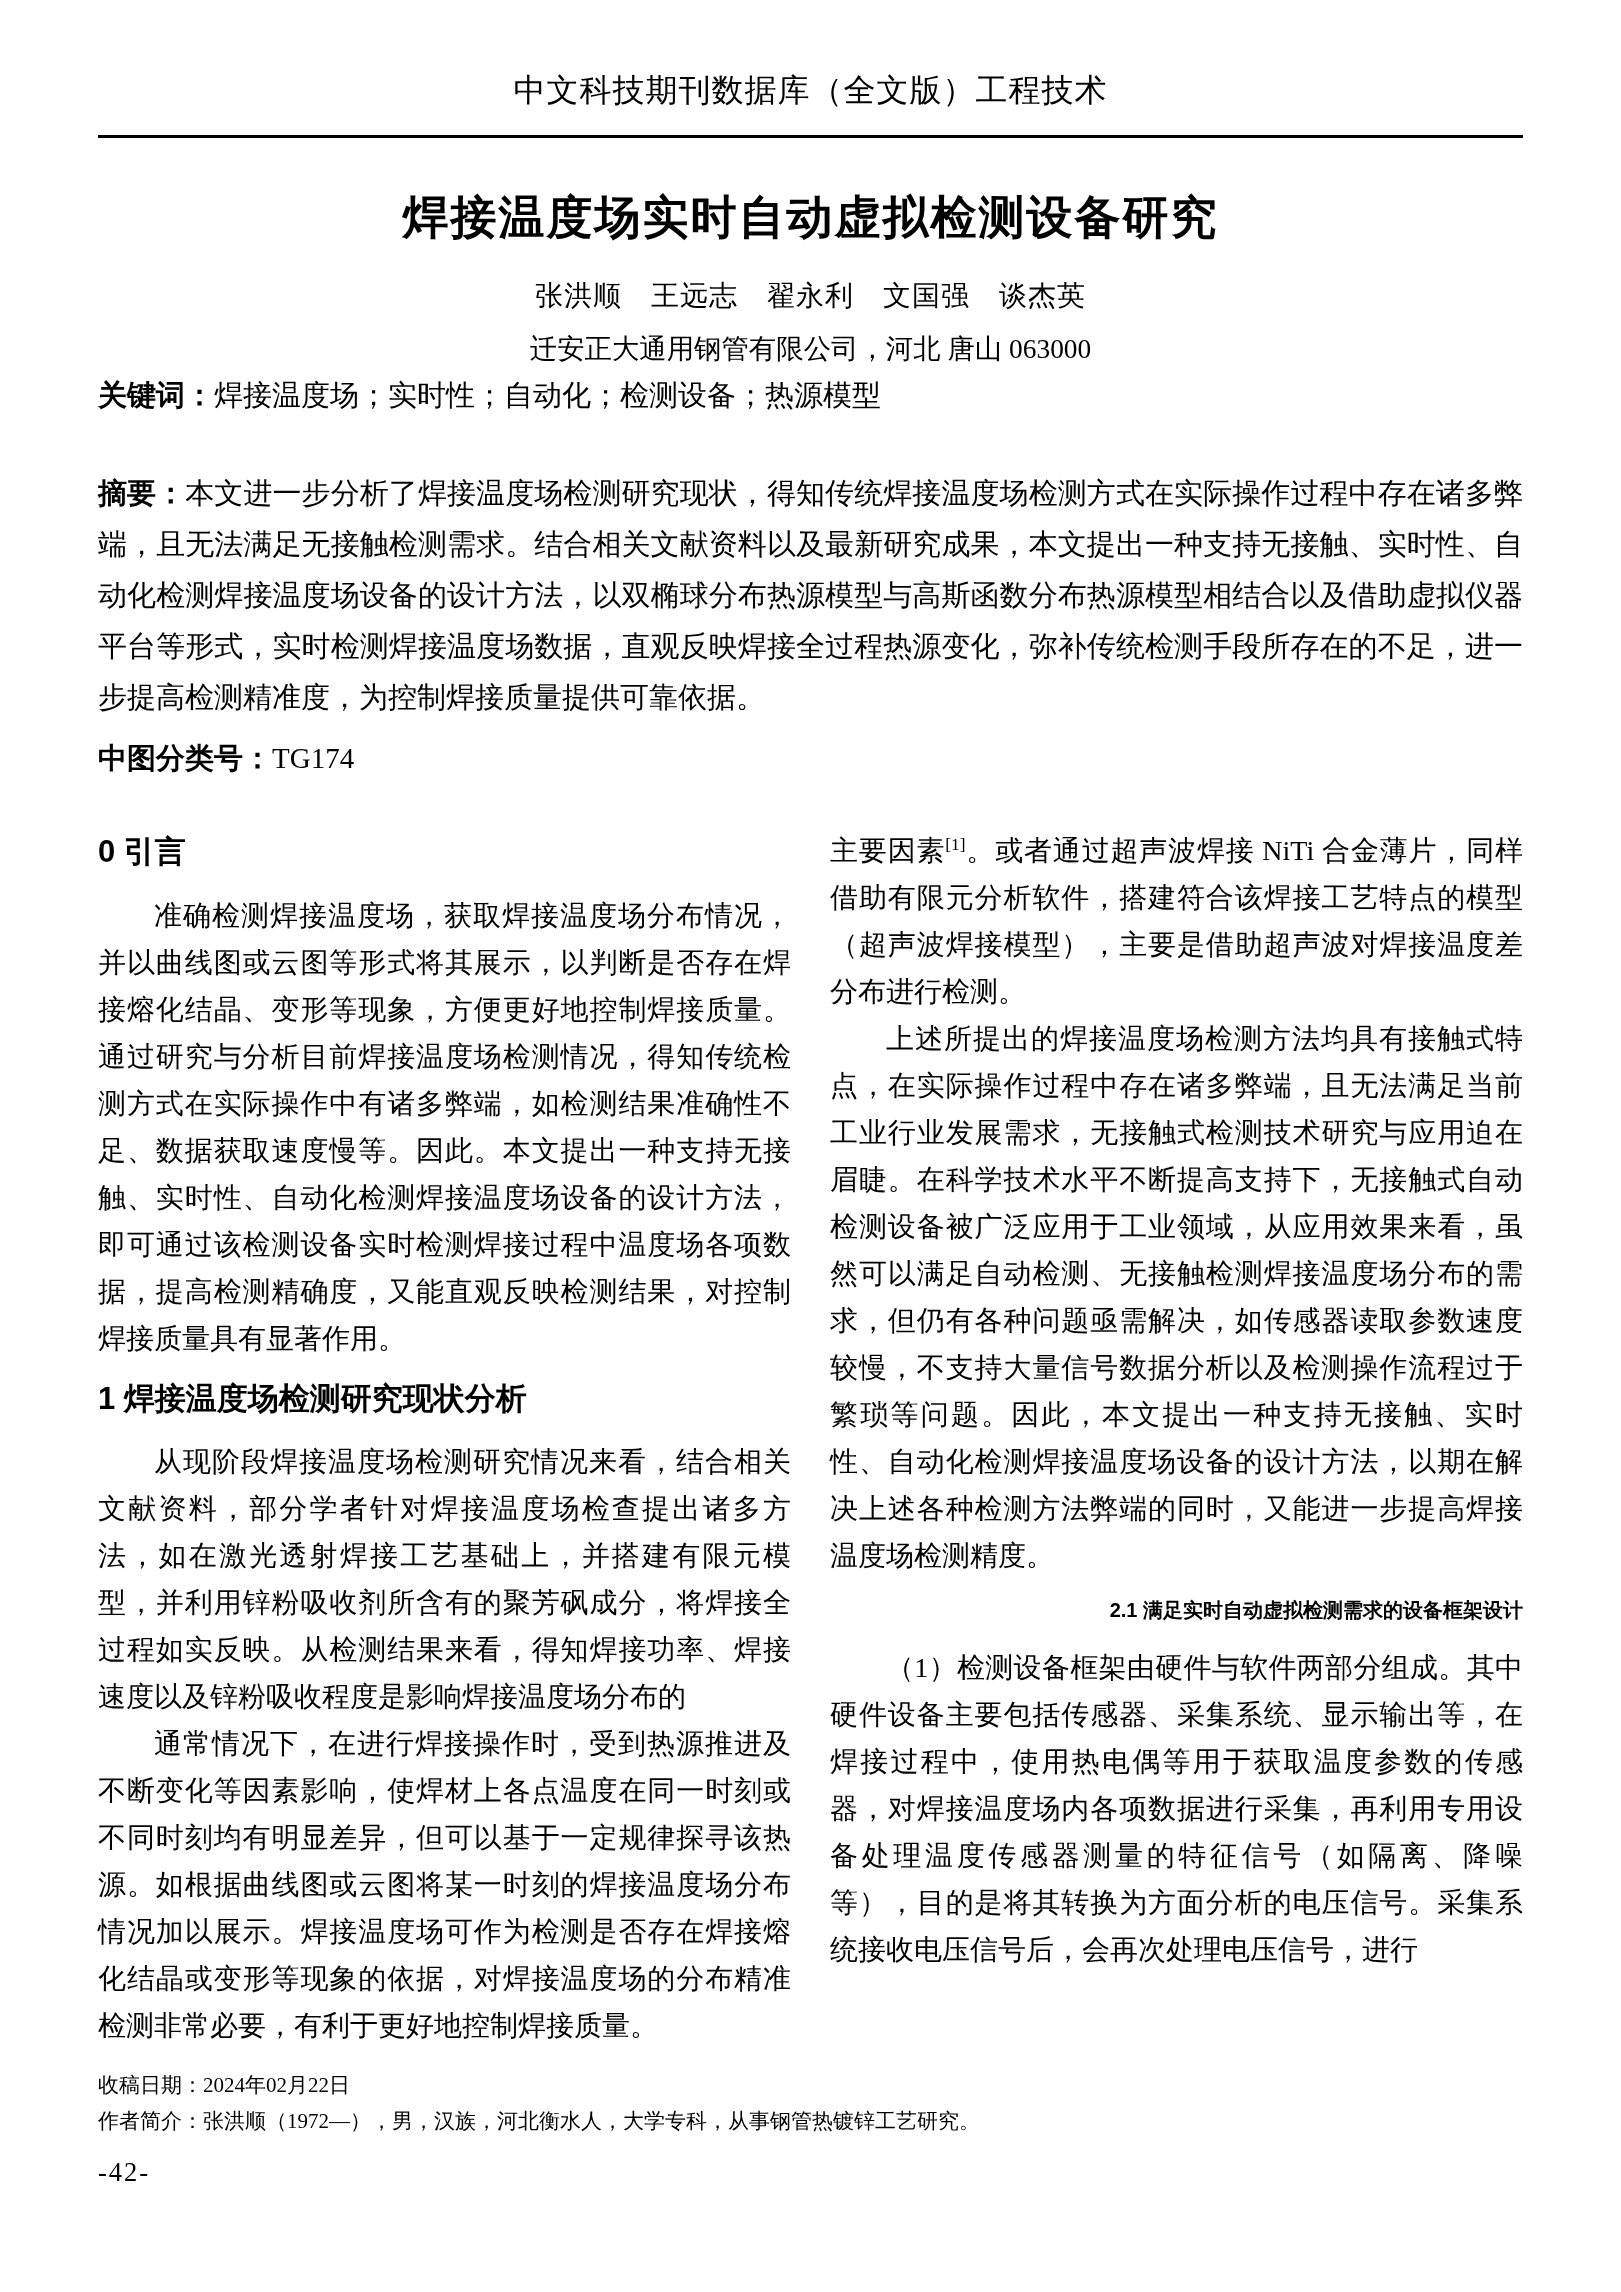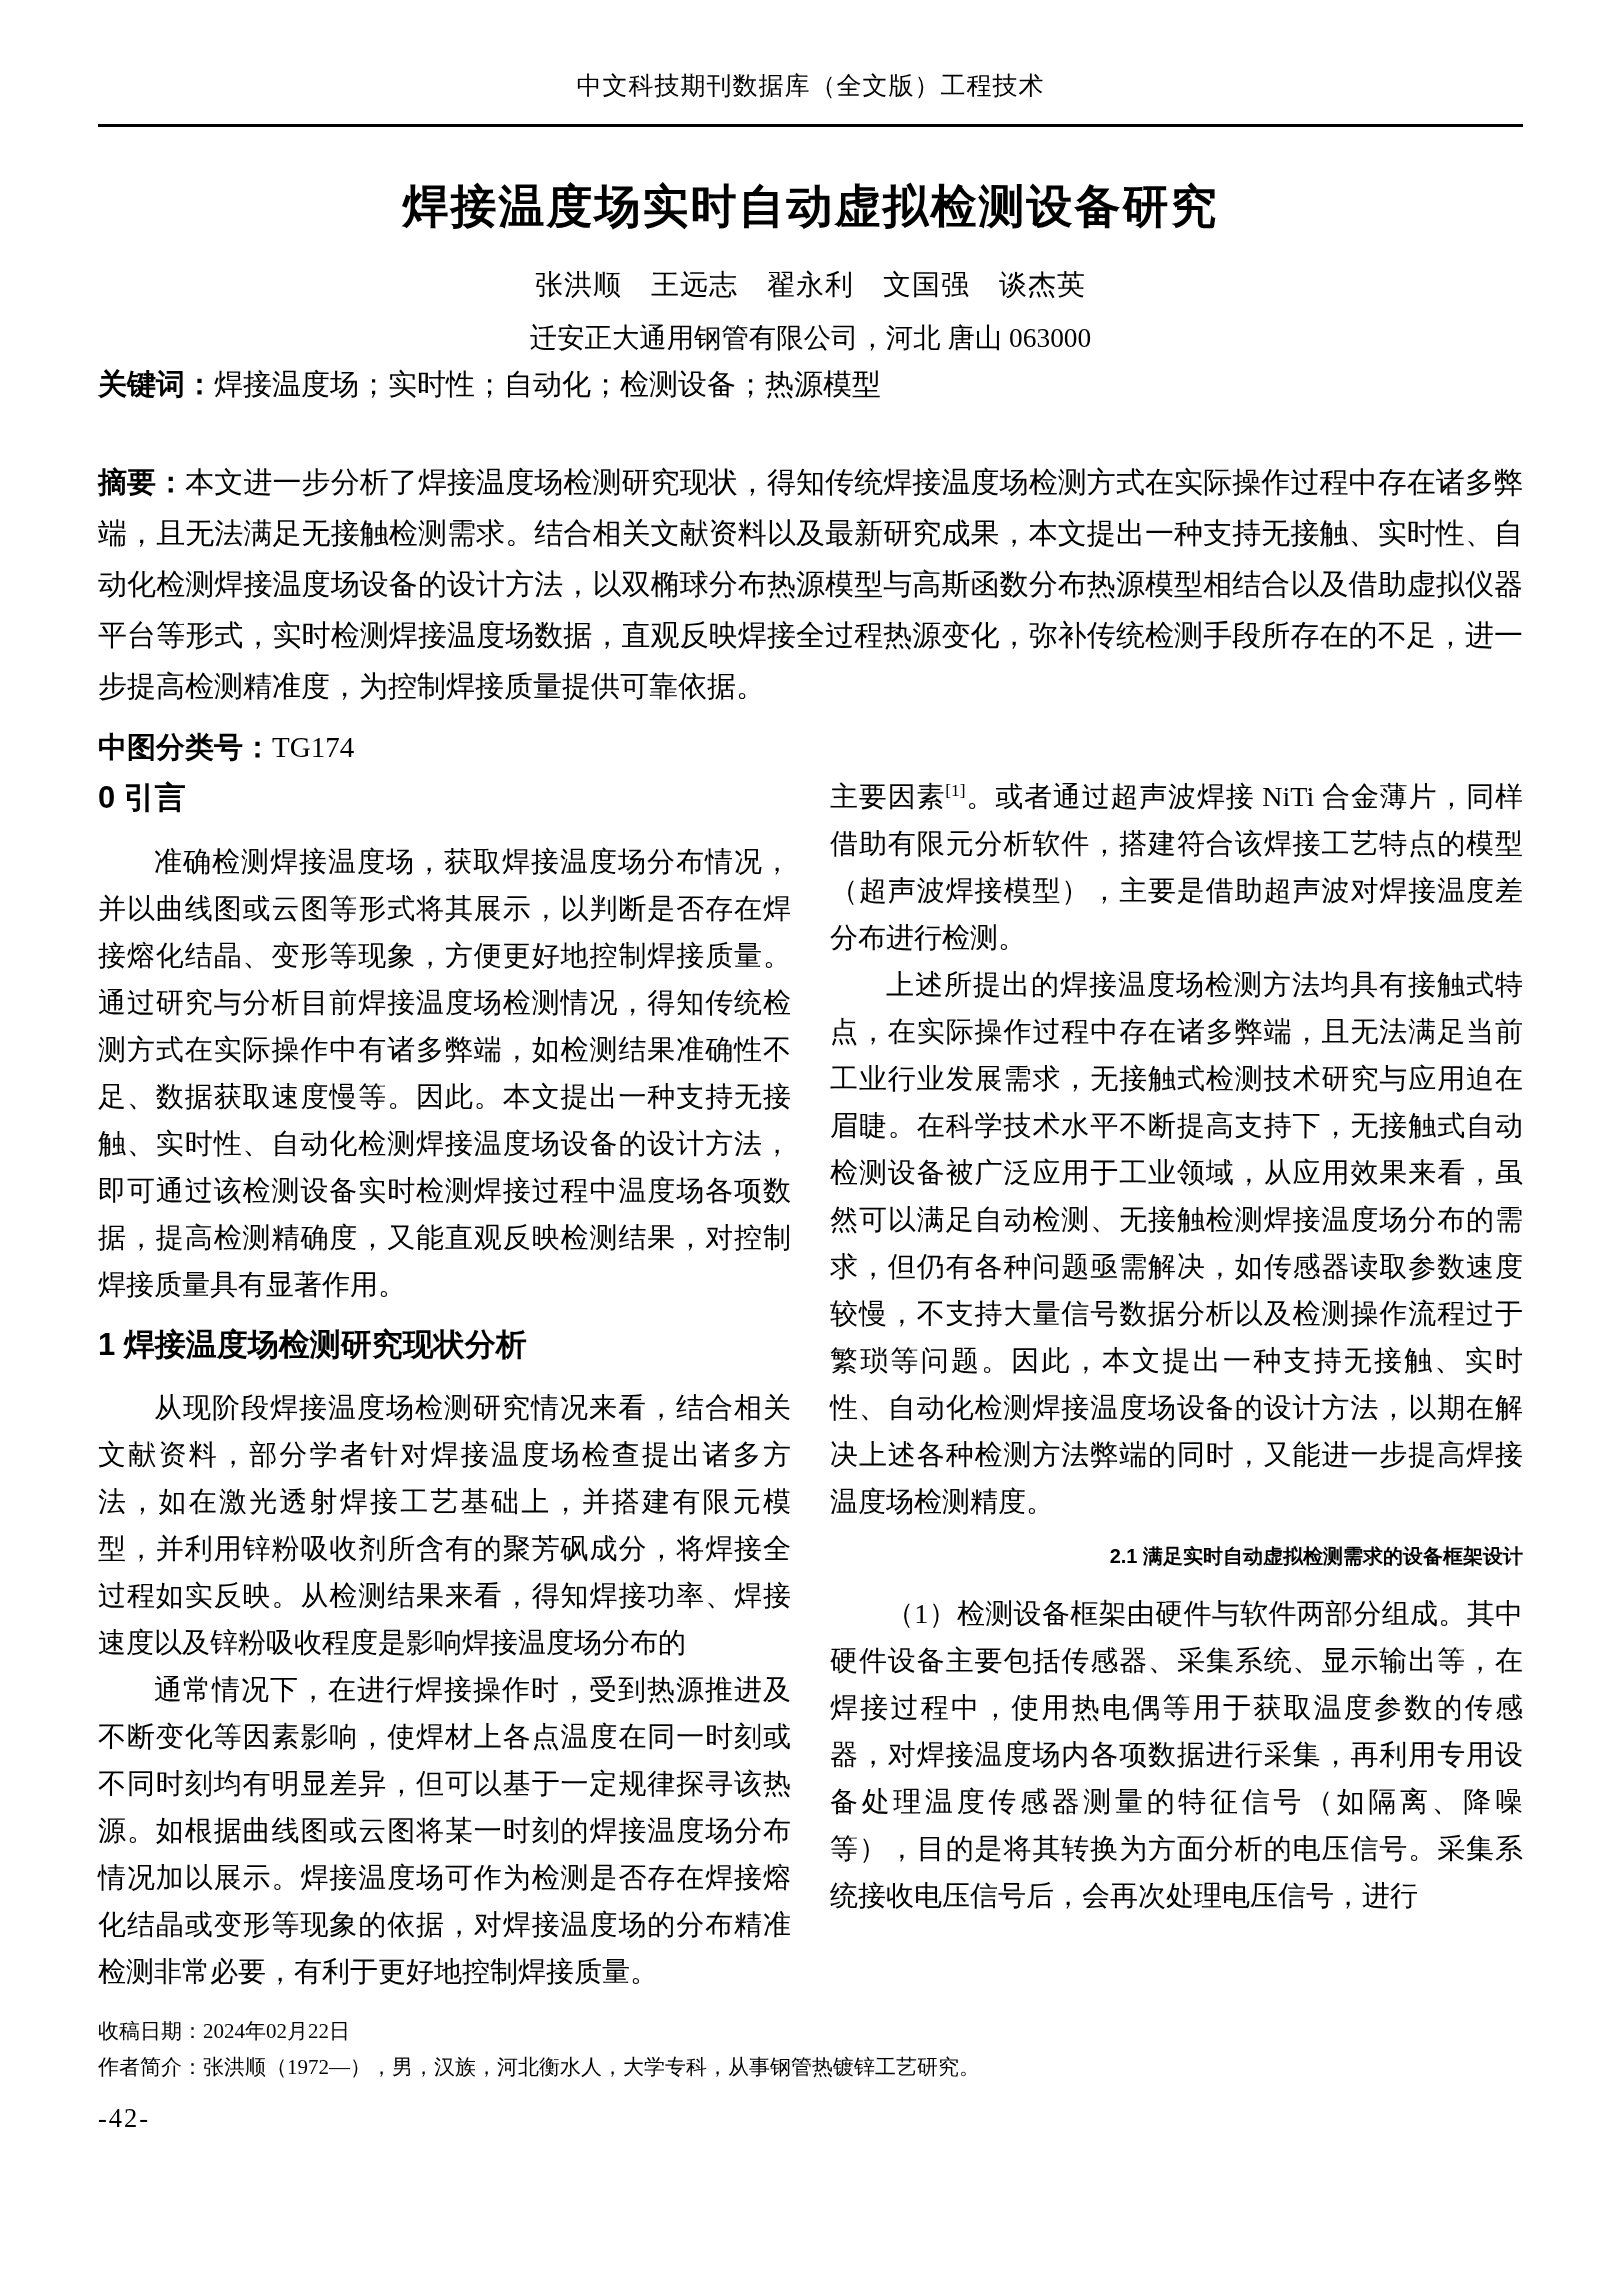--- a/index.html
+++ b/index.html
@@ -10,21 +10,21 @@
     background:#ffffff;
     color:#000;
     font-family:"Liberation Serif","DejaVu Serif",serif;
     overflow:hidden;
     box-sizing:border-box;
     padding:69px 98px 0 98px;
   }
 
   .journal-header{
     text-align:center;
-    font-size:25px;
+    font-size:32px;
     letter-spacing:1px;
   }
   .header-rule{
     height:3.9px;
     background:#000;
     margin-top:21.6px;
   }
 
   .article-title{
     margin:49px 0 0 0;
@@ -53,20 +53,21 @@
   }
   .abstract{margin-top:47px;}
   .keywords{margin-top:3.9px;}
   .clc{margin-top:9.8px;}
   .meta-label{
     font-weight:bold;
     font-family:"Liberation Sans","DejaVu Sans",sans-serif;
   }
 
   .columns{
+    margin-top:43px;
     display:flex;
     gap:39px;
   }
   .col{
     flex:1;
     min-width:0;
     font-size:28px;
     line-height:47px;
     text-align:justify;
   }

